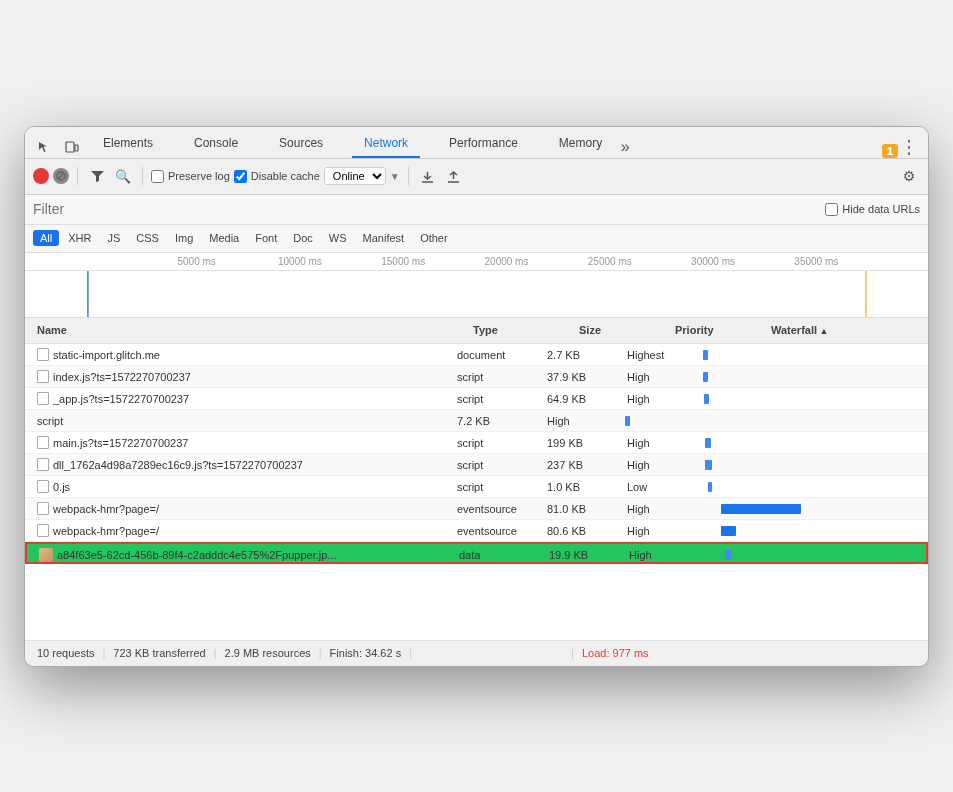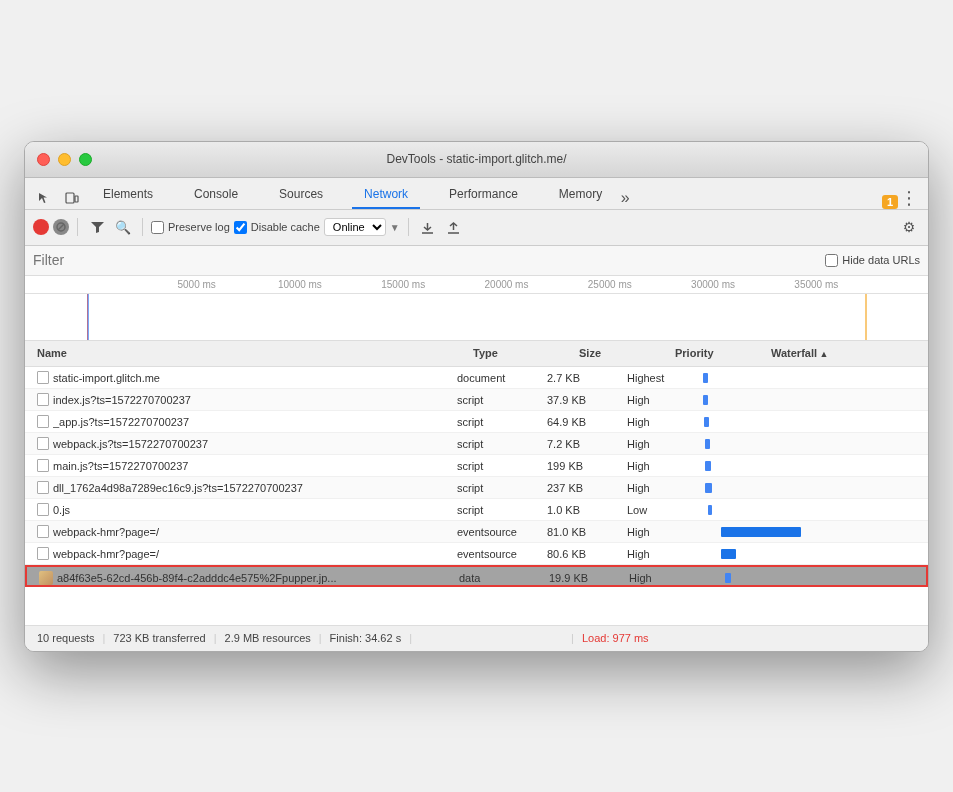--- a/index.html
+++ b/index.html
@@ -198,21 +198,21 @@
       grid-template-columns: 420px 90px 80px 80px 1fr;
       height: 22px;
       align-items: center;
       padding: 0 8px;
       border-bottom: 1px solid #f0f0f0;
       cursor: pointer;
     }
     .table-row:nth-child(even) { background: #fafafa; }
     .table-row.highlighted {
       border: 2px solid #e53935;
-      background: #a3a3a3;
+      background: #22c55e;
     }
     .td {
       font-size: 11px;
       color: #333;
       padding: 0 4px;
       overflow: hidden;
       text-overflow: ellipsis;
       white-space: nowrap;
     }
     .td.name-cell {
@@ -304,28 +304,20 @@
       border-radius: 1px;
     }
     
     .wf-blue { background: #4285f4; }
   </style>
 </head>
 <body>
 
 <div class="window">
 
-  <div class="titlebar">
-    <div class="traffic-lights">
-      <div class="traffic-light tl-close"></div>
-      <div class="traffic-light tl-min"></div>
-      <div class="traffic-light tl-max"></div>
-    </div>
-    <span class="titlebar-title">DevTools - static-import.glitch.me/</span>
-  </div>
 
   <div class="tab-bar">
 
     <div style="display:flex;align-items:center;gap:6px;margin-right:8px;">
       <button class="toolbar-btn">
         <svg width="14" height="14" viewBox="0 0 14 14" fill="none">
           <path d="M2 2 L2 10 L5 7 L7 12 L8.5 11.5 L6.5 6.5 L10 6.5 Z" fill="#555"></path>
         </svg>
       </button>
       <button class="toolbar-btn">
@@ -397,20 +389,33 @@
   </div>
 
   <div class="filter-row">
     <input class="filter-input" type="text" placeholder="Filter" style="">
     <label class="checkbox-area">
       <input type="checkbox" style="">
       <span>Hide data URLs</span>
     </label>
   </div>
 
+  <div class="filter-type-row" id="filter-type-row">
+  <button class="filter-type-btn active">All</button>
+      <button class="filter-type-btn">XHR</button>
+      <button class="filter-type-btn">JS</button>
+      <button class="filter-type-btn">CSS</button>
+      <button class="filter-type-btn">Img</button>
+      <button class="filter-type-btn">Media</button>
+      <button class="filter-type-btn">Font</button>
+      <button class="filter-type-btn">Doc</button>
+      <button class="filter-type-btn">WS</button>
+      <button class="filter-type-btn">Manifest</button>
+      <button class="filter-type-btn">Other</button>
+    </div>
 
   <div class="timeline-area">
     <div class="timeline-ruler" id="timeline-ruler">
     <div style="width: 60px;"></div>
         <div class="timeline-tick">5000 ms</div>
         <div class="timeline-tick">10000 ms</div>
         <div class="timeline-tick">15000 ms</div>
         <div class="timeline-tick">20000 ms</div>
         <div class="timeline-tick">25000 ms</div>
         <div class="timeline-tick">30000 ms</div>
@@ -427,21 +432,21 @@
   </div>
 
   <div class="table-header">
     <div class="th">Name</div>
     <div class="th">Type</div>
     <div class="th">Size</div>
     <div class="th">Priority</div>
     <div class="th sort-asc">Waterfall</div>
   </div>
 
-  <div class="table-body" id="table-body" style="height: 258px;">
+  <div class="table-body" id="table-body" style="height: 296px;">
   <div class="table-row">
         <div class="td name-cell">
           <div class="file-icon"></div>
           <span style="overflow: hidden; text-overflow: ellipsis; white-space: nowrap;">static-import.glitch.me</span>
         </div>
         <div class="td">document</div>
         <div class="td">2.7 KB</div>
         <div class="td">Highest</div>
         <div class="waterfall-cell">
           <div class="wf-bar wf-blue" style="left: 0px; width: 5px; background: rgb(66, 133, 244);"></div>
@@ -465,24 +470,20 @@
           <span style="overflow: hidden; text-overflow: ellipsis; white-space: nowrap;">_app.js?ts=1572270700237</span>
         </div>
         <div class="td">script</div>
         <div class="td">64.9 KB</div>
         <div class="td">High</div>
         <div class="waterfall-cell">
           <div class="wf-bar wf-blue" style="left: 1px; width: 5px; background: rgb(66, 133, 244);"></div>
         </div>
       </div>
       <div class="table-row">
-        <div class="td name-cell">
-          <div class="file-icon"></div>
-          <span style="overflow: hidden; text-overflow: ellipsis; white-space: nowrap;">webpack.js?ts=1572270700237</span>
-        </div>
         <div class="td">script</div>
         <div class="td">7.2 KB</div>
         <div class="td">High</div>
         <div class="waterfall-cell">
           <div class="wf-bar wf-blue" style="left: 2px; width: 5px; background: rgb(66, 133, 244);"></div>
         </div>
       </div>
       <div class="table-row">
         <div class="td name-cell">
           <div class="file-icon"></div>

